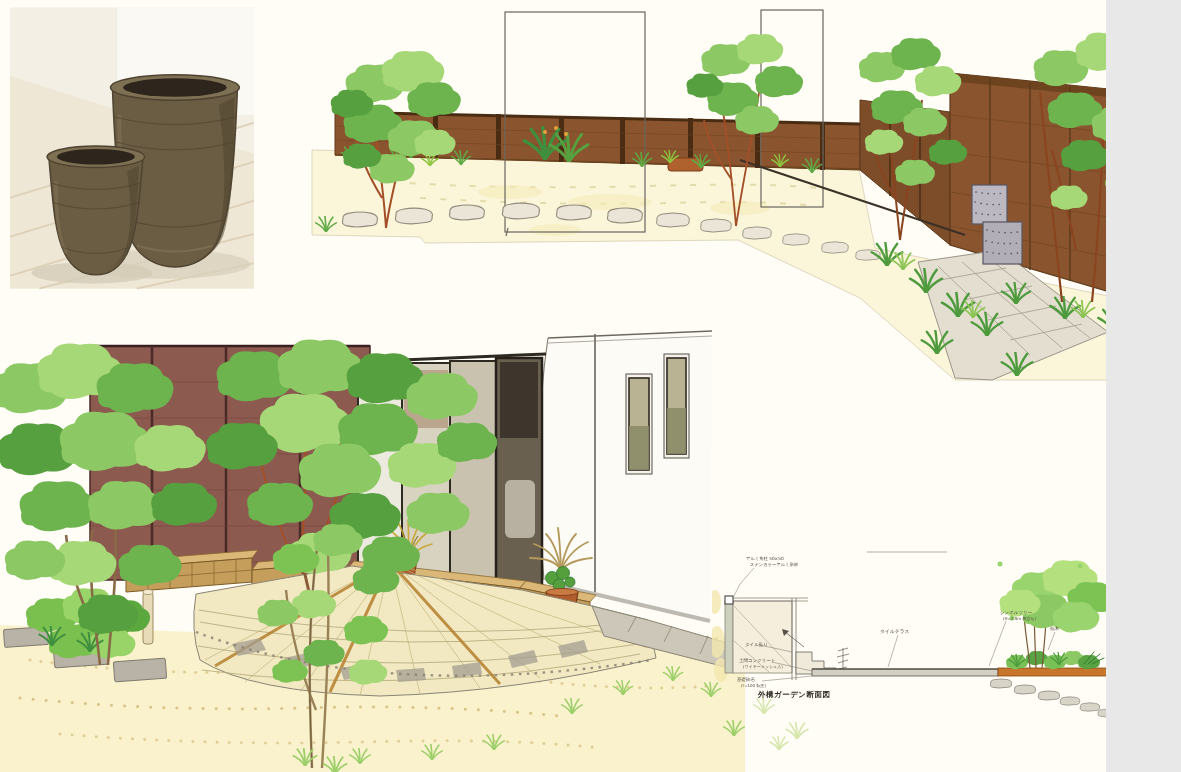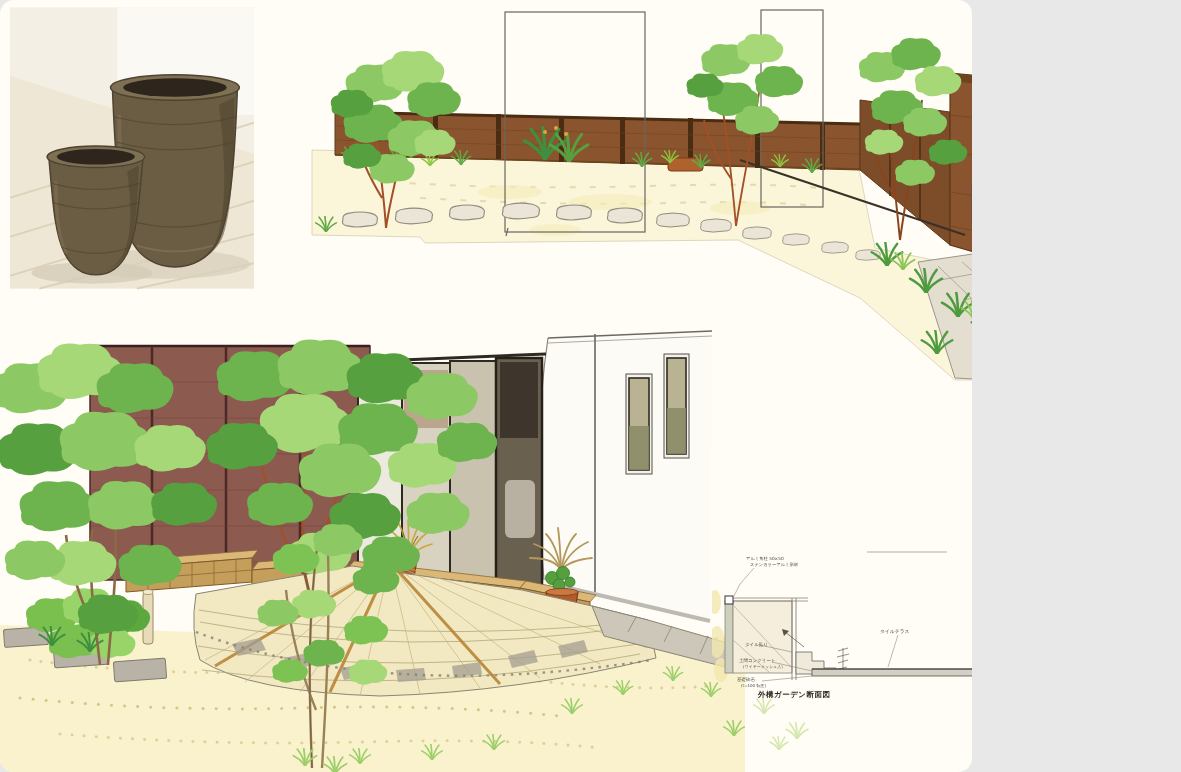--- a/index.html
+++ b/index.html
@@ -1,17 +1,17 @@
 <!DOCTYPE html>
 <html><head>
 <meta charset="utf-8">
 <style>
   html,body{margin:0;padding:0;}
   body{font-family:"DejaVu Sans","Liberation Sans",sans-serif;background:#e8e8e8;}
-  #board{position:relative;width:972px;height:772px;background:#fffdf6;overflow:hidden;border-radius:14px;}
+  #board{position:relative;width:1106px;height:772px;background:#fffdf6;overflow:hidden;}
   #board svg{position:absolute;display:block;}
   svg text{font-family:"DejaVu Sans","Liberation Sans",sans-serif;}
 </style>
 </head>
 <body>
 
 <div id="board">
 
   <svg width="0" height="0" aria-hidden="true">
     <defs>

